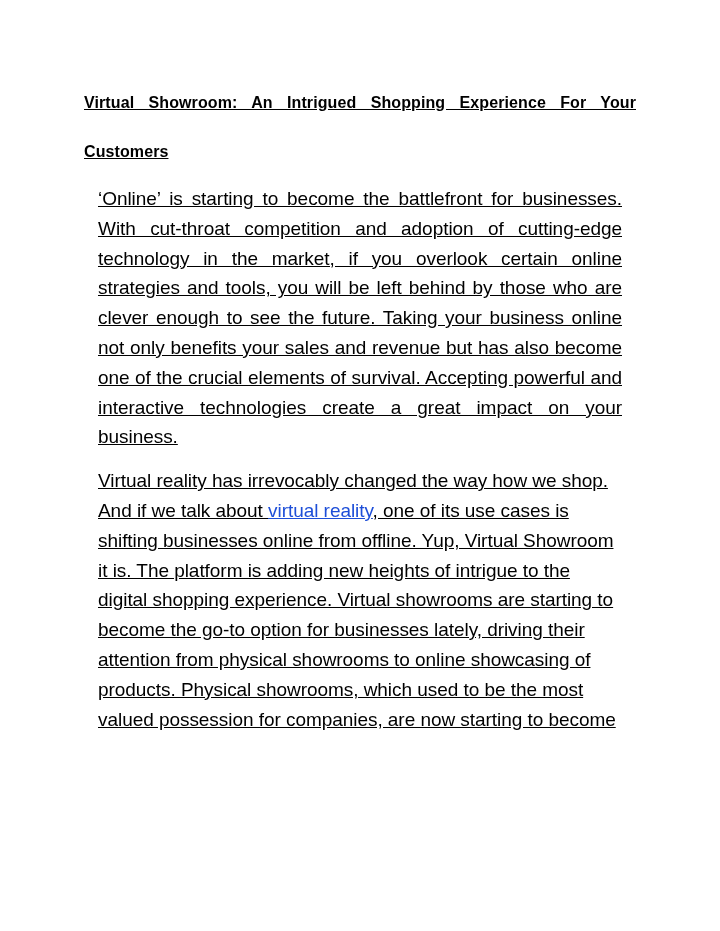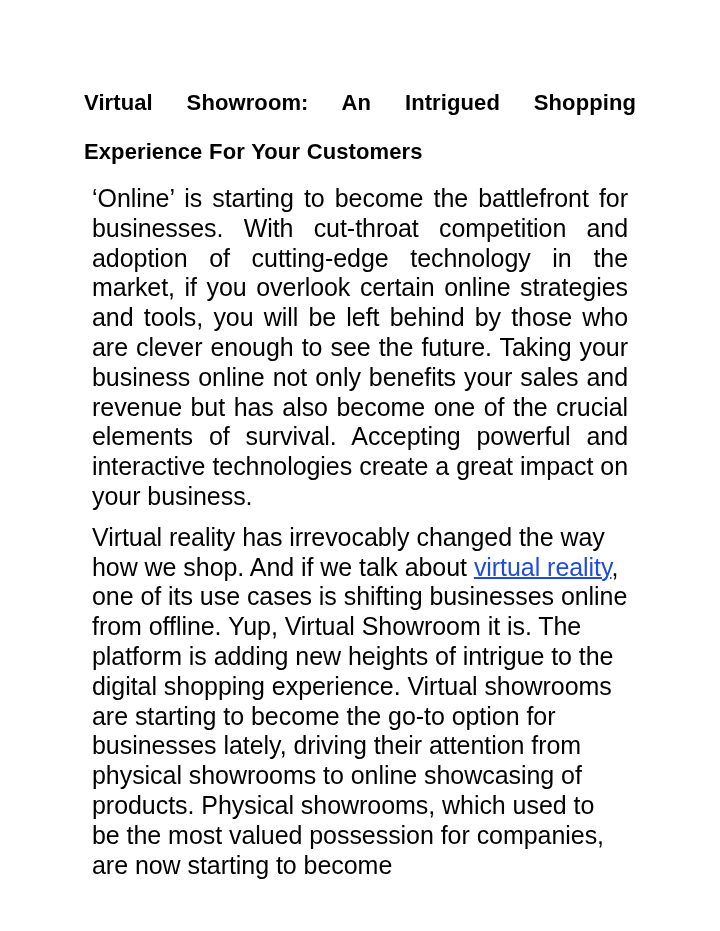--- a/index.html
+++ b/index.html
@@ -20,36 +20,38 @@
     background: #ffffff;
     overflow: hidden;
   }
   .content {
     position: absolute;
     left: 84px;
     top: 78px;
     width: 552px;
   }
   .doc-title {
-    font-size: 22px;
+    font-size: 16px;
     font-weight: bold;
     line-height: 49px;
     letter-spacing: 0.1px;
     text-align: justify;
     text-align-last: left;
     margin: 0 0 6px 0;
     color: #000000;
     word-spacing: 0.5px;
+    text-decoration: underline;
   }
   .para {
-    font-size: 25px;
+    font-size: 19px;
     line-height: 29.8px;
-    margin: 8px;
+    margin: 14px;
     color: #000000;
     letter-spacing: -0.05px;
+    text-decoration: underline;
   }
   .para-justified {
     text-align: justify;
     text-align-last: left;
     margin-bottom: 11px;
     margin-top: 8px;
   }
   .para-left {
     text-align: left;
   }

